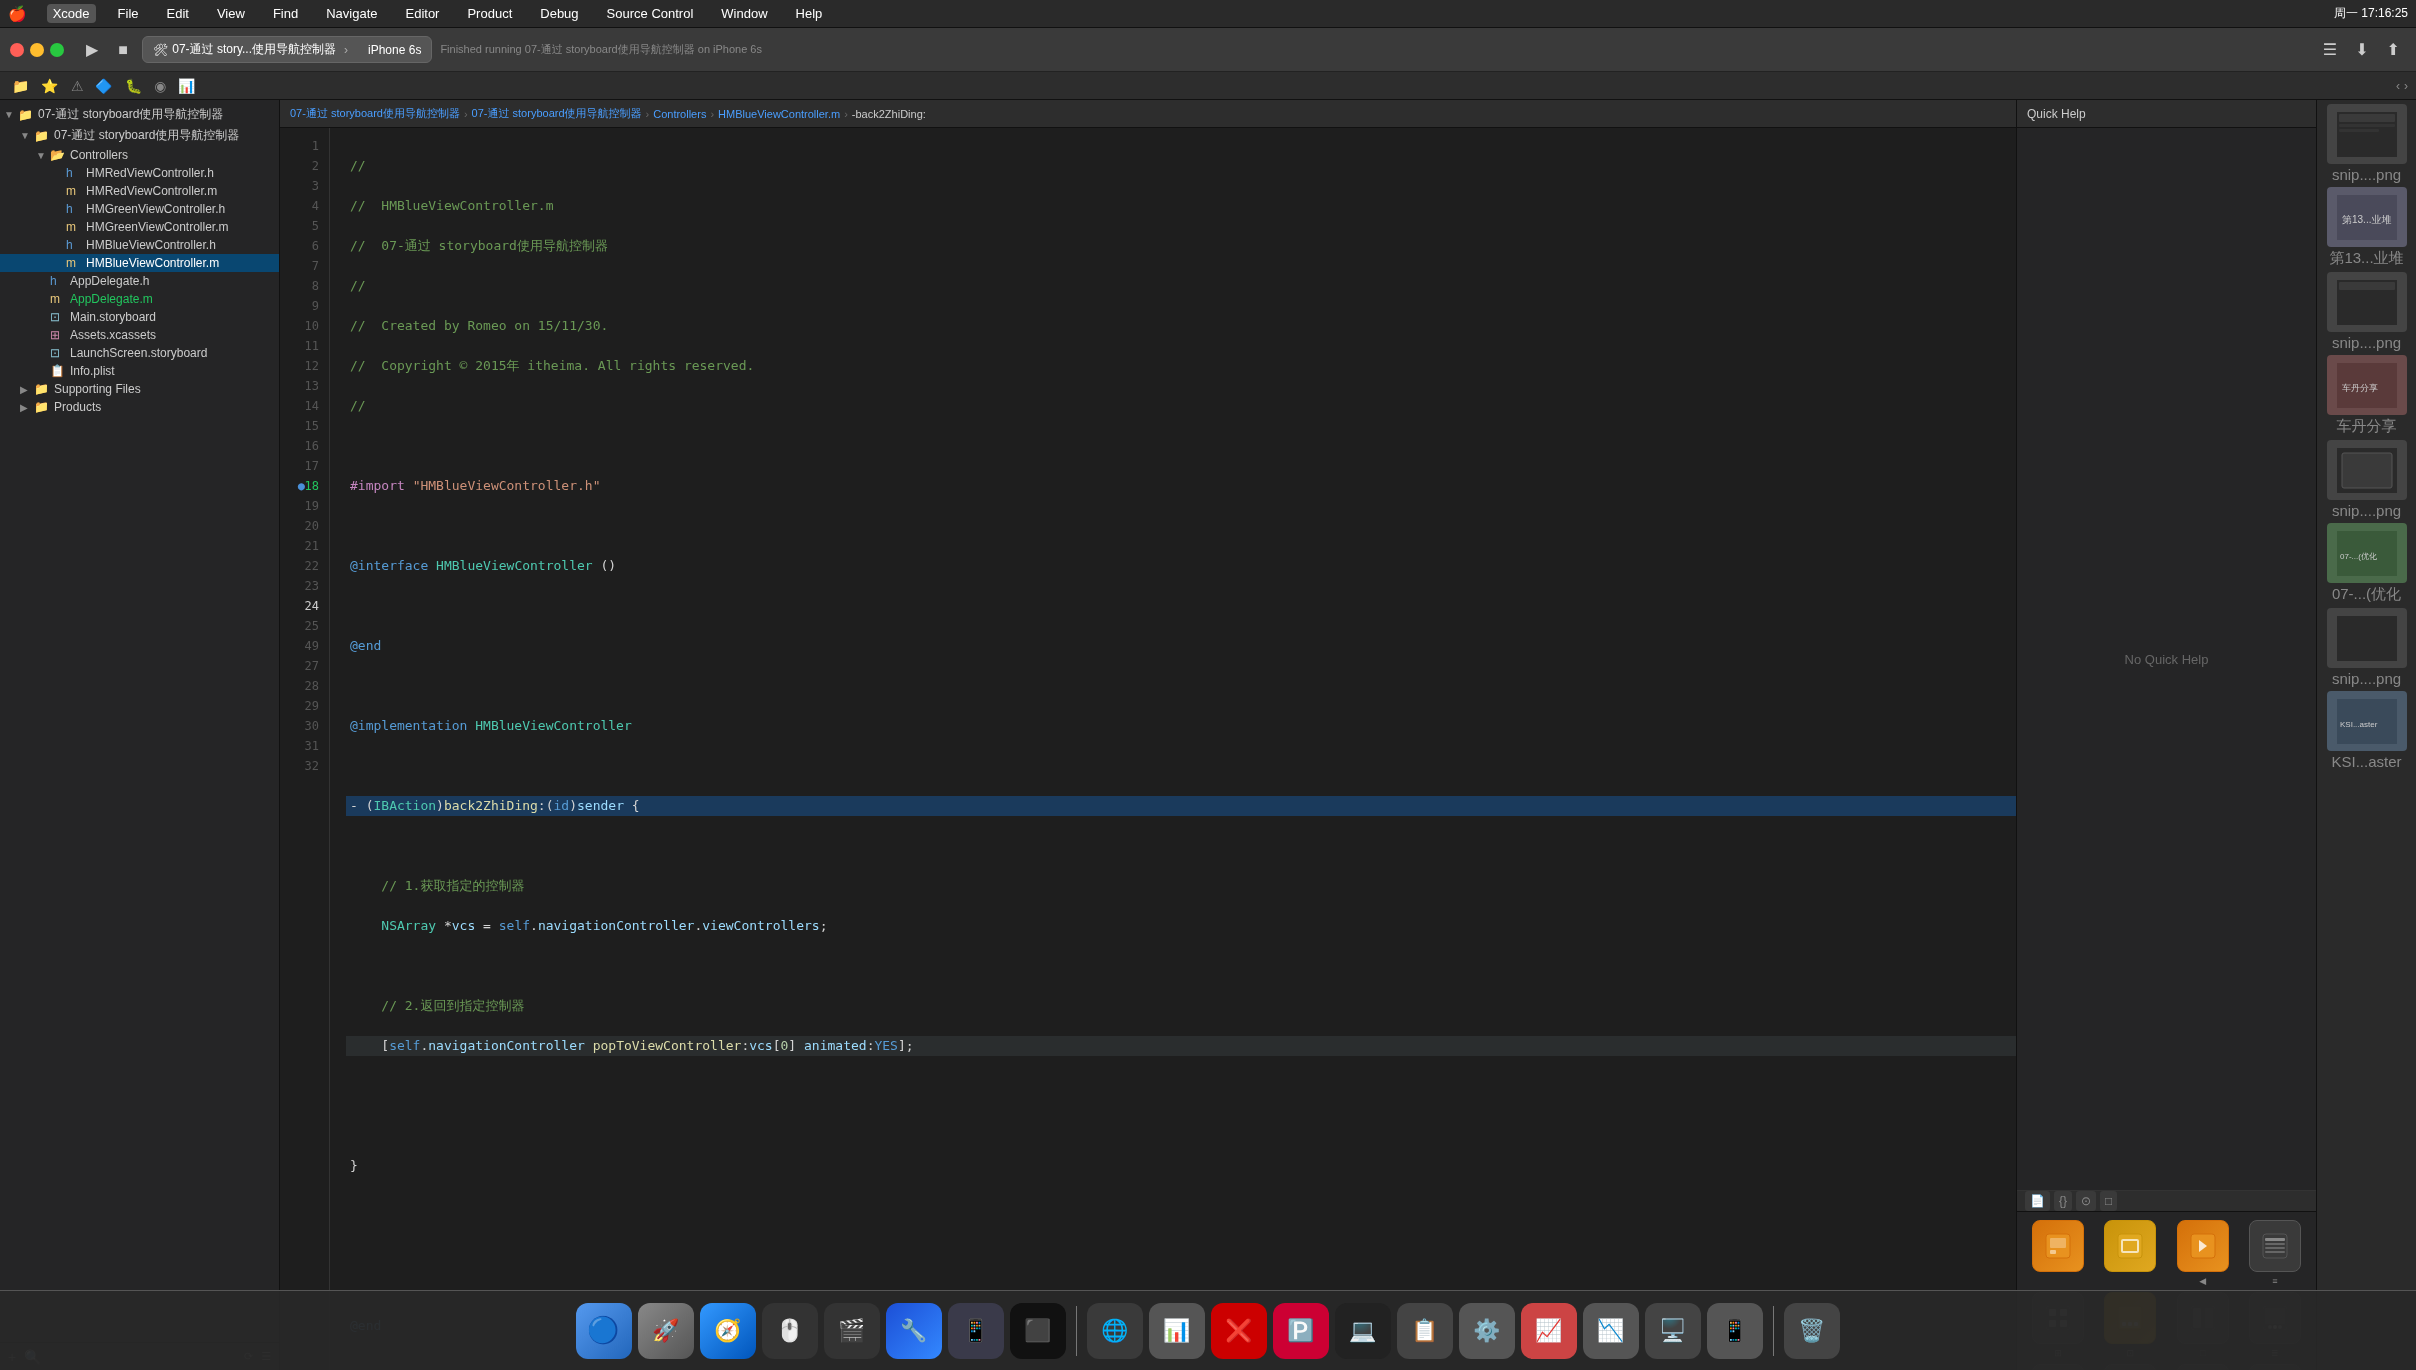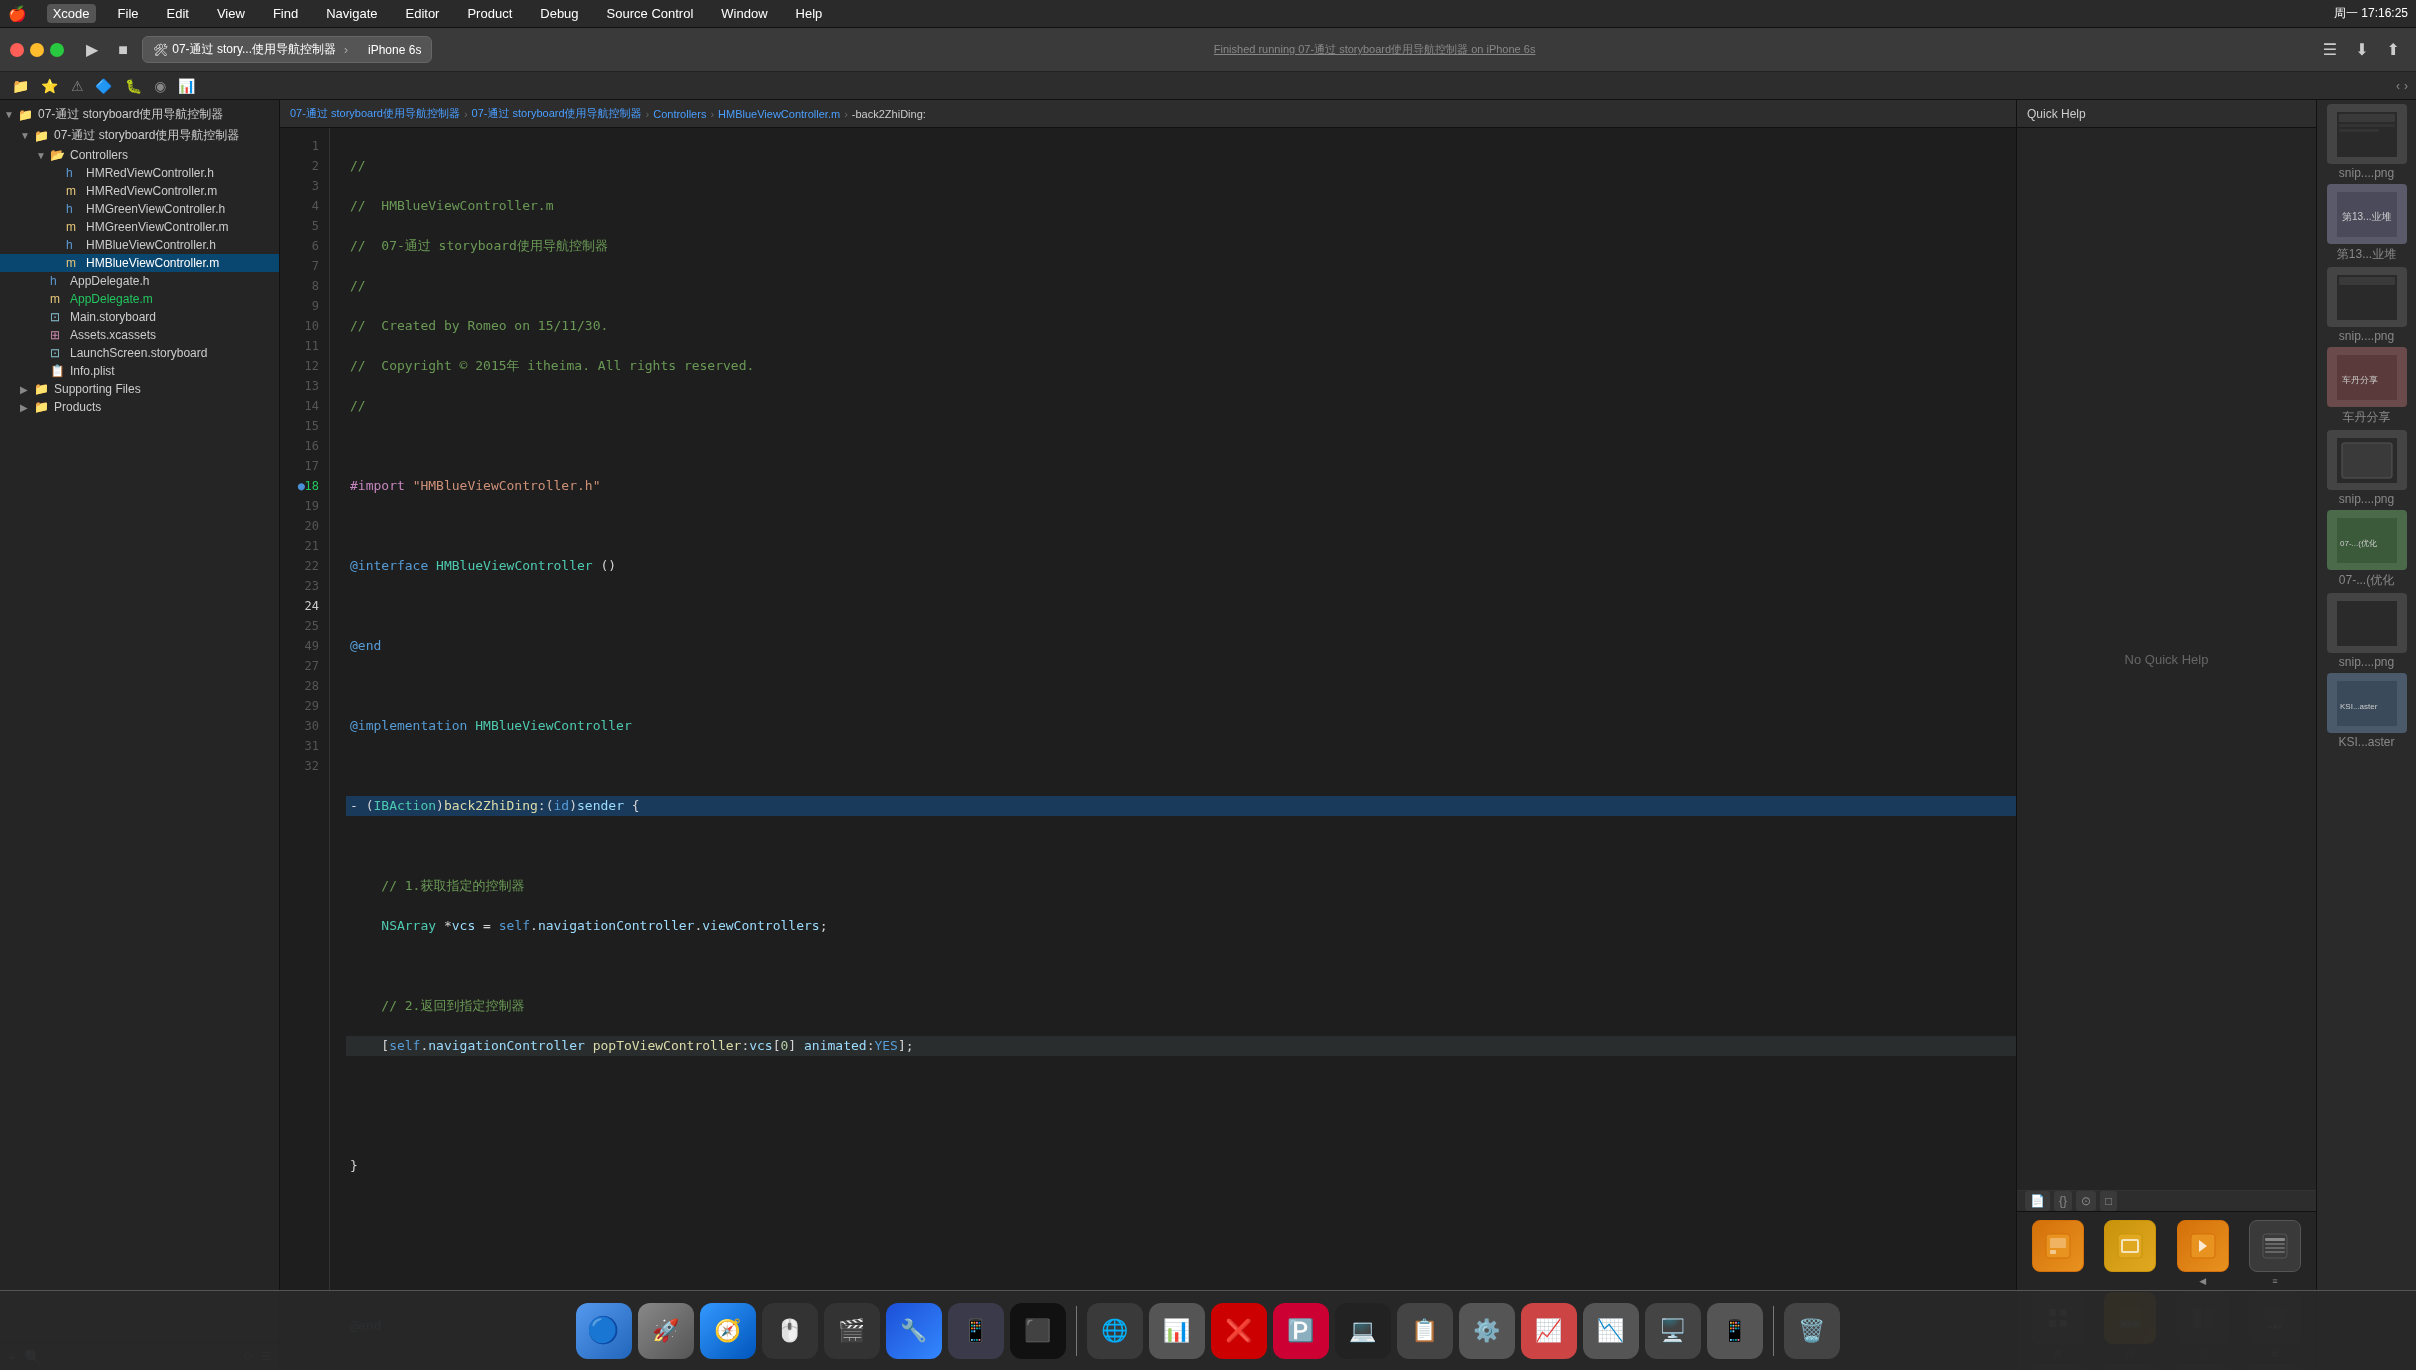--- a/index.html
+++ b/index.html
@@ -70,21 +70,21 @@
     .tl-green { background: #28c840; }
     .toolbar-btn {
       background: none; border: none; color: #ccc; cursor: pointer;
       font-size: 16px; padding: 4px 6px; border-radius: 4px;
     }
     .scheme-selector {
       background: #555; border: 1px solid #666; border-radius: 6px;
       color: #fff; font-size: 12px; padding: 4px 10px; display: flex; align-items: center; gap: 4px;
     }
     .run-status {
-      flex: 1; text-align: center; font-size: 12px; color: #aaa; text-decoration: underline;
+      flex: 1; font-size: 12px; color: #aaa;
     }
     .toolbar-right { display: flex; gap: 6px; margin-left: auto; }
 
     
     .sidebar {
       width: 280px;
       min-width: 280px;
       background: #252526;
       border-right: 1px solid #111;
       display: flex;
@@ -270,21 +270,21 @@
       gap: 2px;
     }
     .right-thumb {
       width: 80px; height: 60px;
       background: #3a3a3a;
       border-radius: 4px;
       display: flex; align-items: center; justify-content: center;
       font-size: 10px; color: #666;
       overflow: hidden;
     }
-    .right-label { font-size: 12px; color: #888; text-align: center; }
+    .right-label { font-size: 15px; color: #888; text-align: center; }
     .dock-icon-img {
       width: 56px; height: 56px;
       border-radius: 12px;
       background: #444;
       display: flex; align-items: center; justify-content: center;
       font-size: 24px;
     }
 
     
     ::-webkit-scrollbar { width: 6px; height: 6px; }

